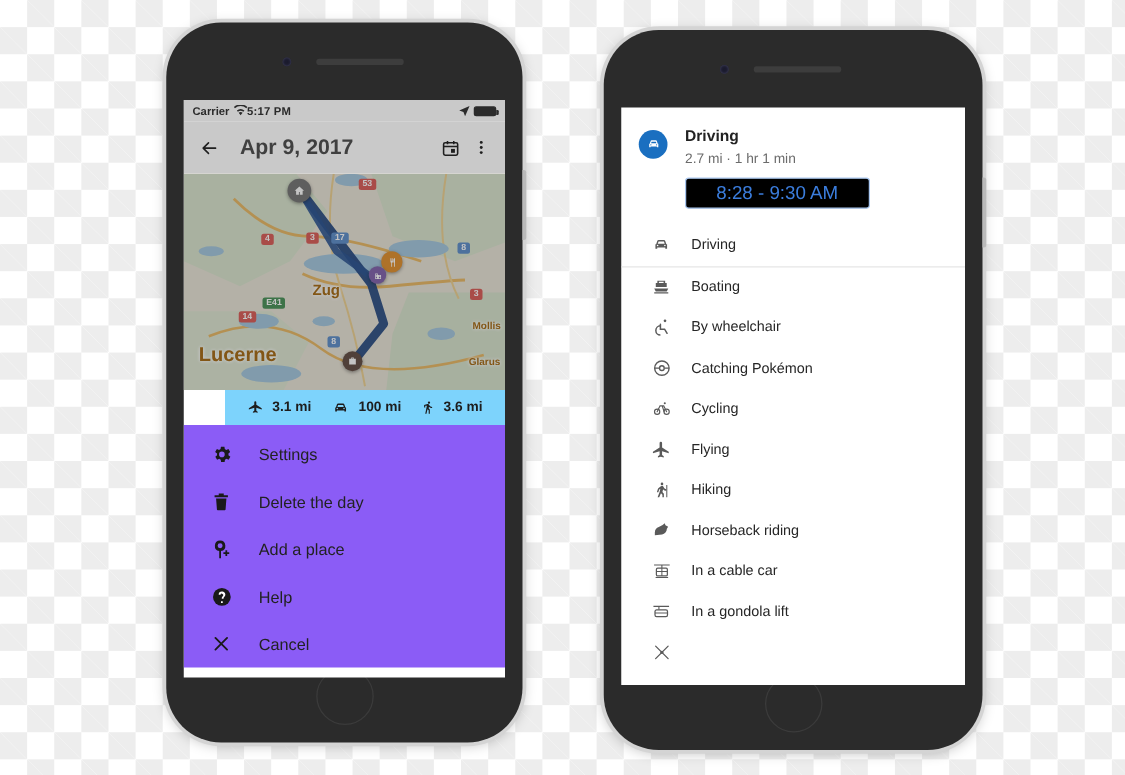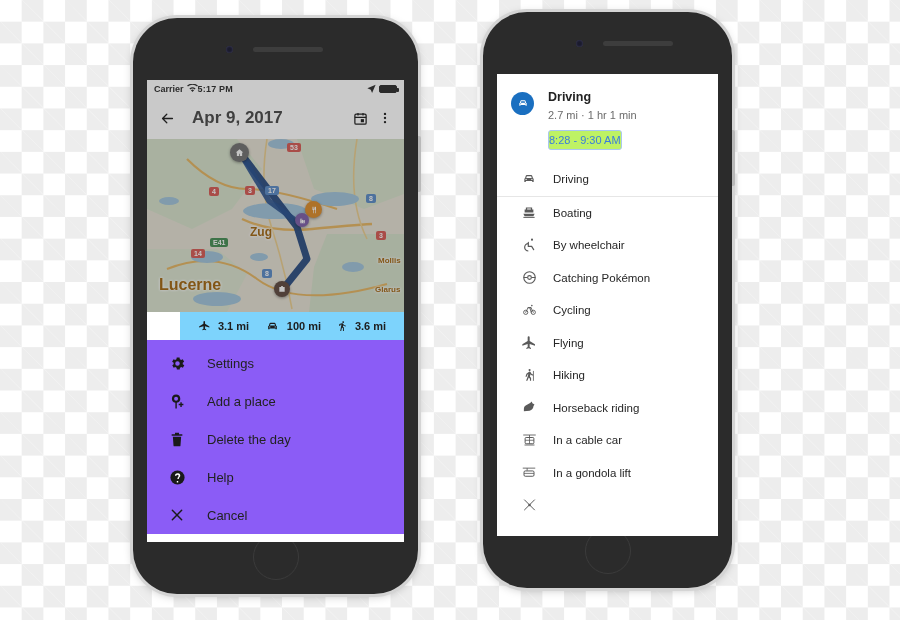--- a/index.html
+++ b/index.html
@@ -12,21 +12,21 @@
       linear-gradient(45deg,#ededed 25%,transparent 25%,transparent 75%,#ededed 75%);
     background-size:43.4px 43.4px;
     background-position:0 0,21.7px 21.7px;
     position:relative;
   }
 
   
   .phone{position:absolute;border-radius:44px;background:#2b2b2b;
     box-shadow:0 0 0 3px #d4d4d4, 0 2px 10px rgba(0,0,0,.25);}
   .phone.left{left:133px;top:18px;width:285px;height:576px;}
-  .phone.right{left:483px;top:12px;width:249px;height:576px;}
+  .phone.right{left:483px;top:24px;width:303px;height:576px;}
   .bezel-top{position:absolute;left:0;right:0;top:0;height:62px;}
   .camera{position:absolute;width:7px;height:7px;border-radius:50%;
     background:#1b1b2e;box-shadow:inset 0 0 2px #4a4a68;top:28px;}
   .speaker{position:absolute;height:5px;border-radius:3px;
     background:#3d3d3d;top:29px;}
   .phone.left .camera{left:93px;} .phone.left .speaker{left:120px;width:70px;}
   .phone.right .camera{left:93px;} .phone.right .speaker{left:120px;width:70px;}
   .home-btn{position:absolute;bottom:14px;left:50%;transform:translateX(-50%);
     width:46px;height:46px;border-radius:50%;
     border:1.5px solid #3b3b3b;box-sizing:border-box;}
@@ -80,22 +80,22 @@
   
   .rscreen{position:absolute;left:14px;right:14px;top:62px;height:462px;
     background:#fff;overflow:hidden;}
   .act-header{display:flex;padding:16px 16px 0 14px;}
   .act-circle{width:23px;height:23px;border-radius:50%;background:#1a6fc0;
     display:flex;align-items:center;justify-content:center;flex:none;margin-top:2px;}
   .act-head-text{margin-left:14px;}
   .act-title{font-size:12.5px;color:#222;font-weight:600;}
   .act-sub{font-size:11px;color:#6b6b6b;margin-top:5px;}
   .time-chip{display:inline-block;margin-top:9px;border:1px solid #a9c7f0;
-    border-radius:3px;padding:3px 0;font-size:11px;color:#3b7ddd;
-    background:#bef264;cursor:pointer;}
+    border-radius:3px;padding:3px 24px;font-size:15px;color:#3b7ddd;
+    background:#000000;cursor:pointer;}
   .select-label{font-size:11.5px;color:#5f5f5f;margin:27px 0 0 50px;}
   .act-list{margin-top:13px;}
   .act-row{display:flex;align-items:center;height:32.5px;padding:0 14px;cursor:pointer;}
   .act-ic{width:36px;display:flex;align-items:center;justify-content:center;flex:none;color:#5a5a5a;}
   .act-lab{font-size:11.5px;color:#262626;margin-left:6px;}
   .act-row.divided{border-bottom:1px solid #e6e6e6;}
   svg{display:block;}
 </style>
 </head>
 <body>
@@ -246,34 +246,34 @@
       <div class="menu-item">
         <span class="menu-ic">
           <svg width="17" height="17" viewBox="0 0 24 24">
               <path fill="#1a1a1a" d="M19.4 13a7.6 7.6 0 000-2l2-1.6-2-3.4-2.4 1a7.6 7.6 0 00-1.7-1l-.4-2.6h-4l-.4 2.6a7.6 7.6 0 00-1.7 1l-2.4-1-2 3.4L6.6 11a7.6 7.6 0 000 2l-2 1.6 2 3.4 2.4-1a7.6 7.6 0 001.7 1l.4 2.6h4l.4-2.6a7.6 7.6 0 001.7-1l2.4 1 2-3.4zM12 15.2A3.2 3.2 0 1115.2 12 3.2 3.2 0 0112 15.2z"></path>
             </svg>
         </span>
         <span class="menu-label">Settings</span>
       </div>
       <div class="menu-item">
         <span class="menu-ic">
+          <svg width="16" height="17" viewBox="0 0 24 24">
+              <path fill="#1a1a1a" d="M9 2h6v2h5v2.4H4V4h5zm-3.2 6h12.4l-1 13.2a1 1 0 01-1 .8H7.8a1 1 0 01-1-.8z"></path>
+            </svg>
+        </span>
+        <span class="menu-label">Delete the day</span>
+      </div>
+      <div class="menu-item">
+        <span class="menu-ic">
           <svg width="17" height="17" viewBox="0 0 24 24">
               <path fill="#1a1a1a" d="M10 2a6 6 0 00-1 11.9V22h2v-8.1A6 6 0 0010 2zm0 3.2a2.8 2.8 0 110 5.6 2.8 2.8 0 010-5.6z"></path>
               <path fill="#1a1a1a" d="M16 13h2v2.3h2.3v2H18V19.6h-2v-2.3h-2.3v-2H16z"></path>
             </svg>
         </span>
         <span class="menu-label">Add a place</span>
-      </div>
-      <div class="menu-item">
-        <span class="menu-ic">
-          <svg width="16" height="17" viewBox="0 0 24 24">
-              <path fill="#1a1a1a" d="M9 2h6v2h5v2.4H4V4h5zm-3.2 6h12.4l-1 13.2a1 1 0 01-1 .8H7.8a1 1 0 01-1-.8z"></path>
-            </svg>
-        </span>
-        <span class="menu-label">Delete the day</span>
       </div>
       <div class="menu-item">
         <span class="menu-ic">
           <svg width="17" height="17" viewBox="0 0 24 24">
               <circle cx="12" cy="12" r="10" fill="#1a1a1a"></circle>
               <path fill="#fff" d="M11 17h2v2h-2zm1-11a3.6 3.6 0 00-3.6 3.6h2A1.6 1.6 0 1113 11.2c-.8.6-1.1 1.2-1.1 2.3v.5h2v-.4c0-.8.3-1.2 1-1.8A3.4 3.4 0 0012 6z"></path>
             </svg>
         </span>
         <span class="menu-label">Help</span>
       </div>

